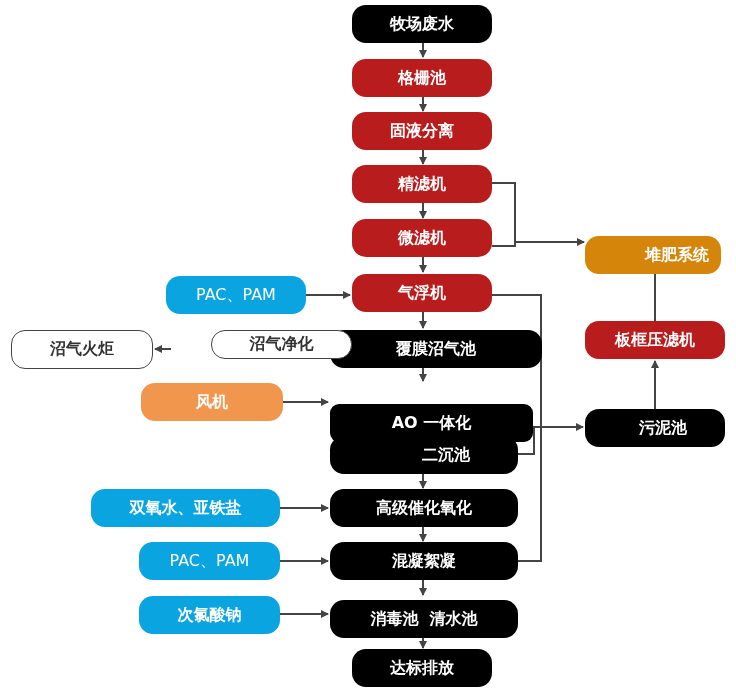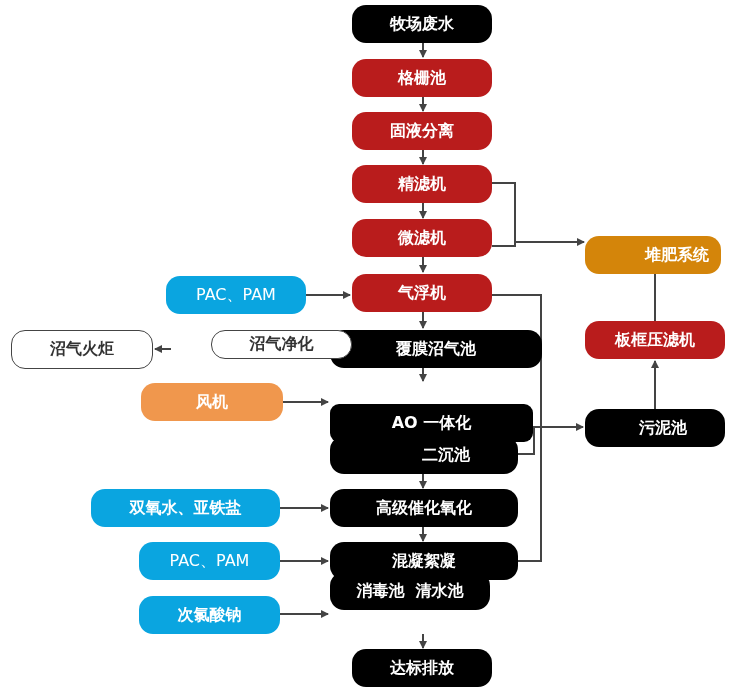--- a/index.html
+++ b/index.html
@@ -63,21 +63,21 @@
 <div class="box yellow" style="left:352px;top:59px;width:140px;height:38px;">格栅池</div>
 <div class="box yellow" style="left:352px;top:112px;width:140px;height:38px;">固液分离</div>
 <div class="box yellow" style="left:352px;top:165px;width:140px;height:38px;">精滤机</div>
 <div class="box yellow" style="left:352px;top:219px;width:140px;height:38px;">微滤机</div>
 <div class="box yellow" style="left:352px;top:274px;width:140px;height:38px;">气浮机</div>
 <div class="box green" style="left:330px;top:330px;width:212px;height:38px;text-align:center;">覆膜沼气池</div>
 <div class="box green" style="left:330px;top:404px;width:203px;height:38px;border-radius:9px;">AO 一体化</div>
 <div class="box green" style="left:330px;top:436px;width:188px;height:38px;padding-left:44px;">二沉池</div>
 <div class="box green" style="left:330px;top:489px;width:188px;height:38px;">高级催化氧化</div>
 <div class="box green" style="left:330px;top:542px;width:188px;height:38px;">混凝絮凝</div>
-<div class="box green" style="left:330px;top:572px;width:160px;height:38px;white-space:pre;">消毒池  清水池</div>
+<div class="box green" style="left:330px;top:600px;width:188px;height:38px;white-space:pre;">消毒池  清水池</div>
 <div class="box green" style="left:352px;top:649px;width:140px;height:38px;">达标排放</div>
 
 <div class="box blue" style="left:166px;top:276px;width:140px;height:38px;font-weight:normal;">PAC、PAM</div>
 <div class="box orange" style="left:141px;top:383px;width:142px;height:38px;">风机</div>
 <div class="box blue" style="left:91px;top:489px;width:189px;height:38px;">双氧水、亚铁盐</div>
 <div class="box blue" style="left:139px;top:542px;width:141px;height:38px;font-weight:normal;">PAC、PAM</div>
 <div class="box blue" style="left:139px;top:596px;width:141px;height:38px;">次氯酸钠</div>
 
 <div class="box outline" style="left:171px;top:330px;width:141px;height:29px;margin-left:40px;">沼气净化</div>
 <div class="box outline" style="left:11px;top:330px;width:142px;height:39px;">沼气火炬</div>

